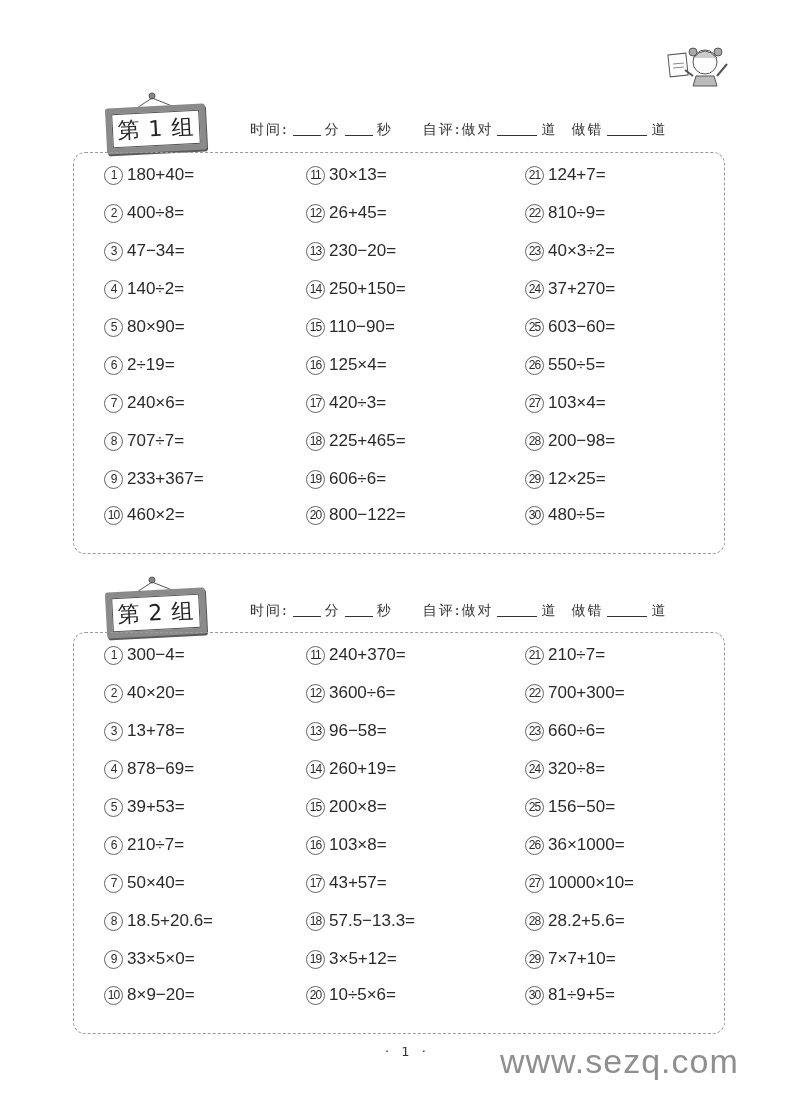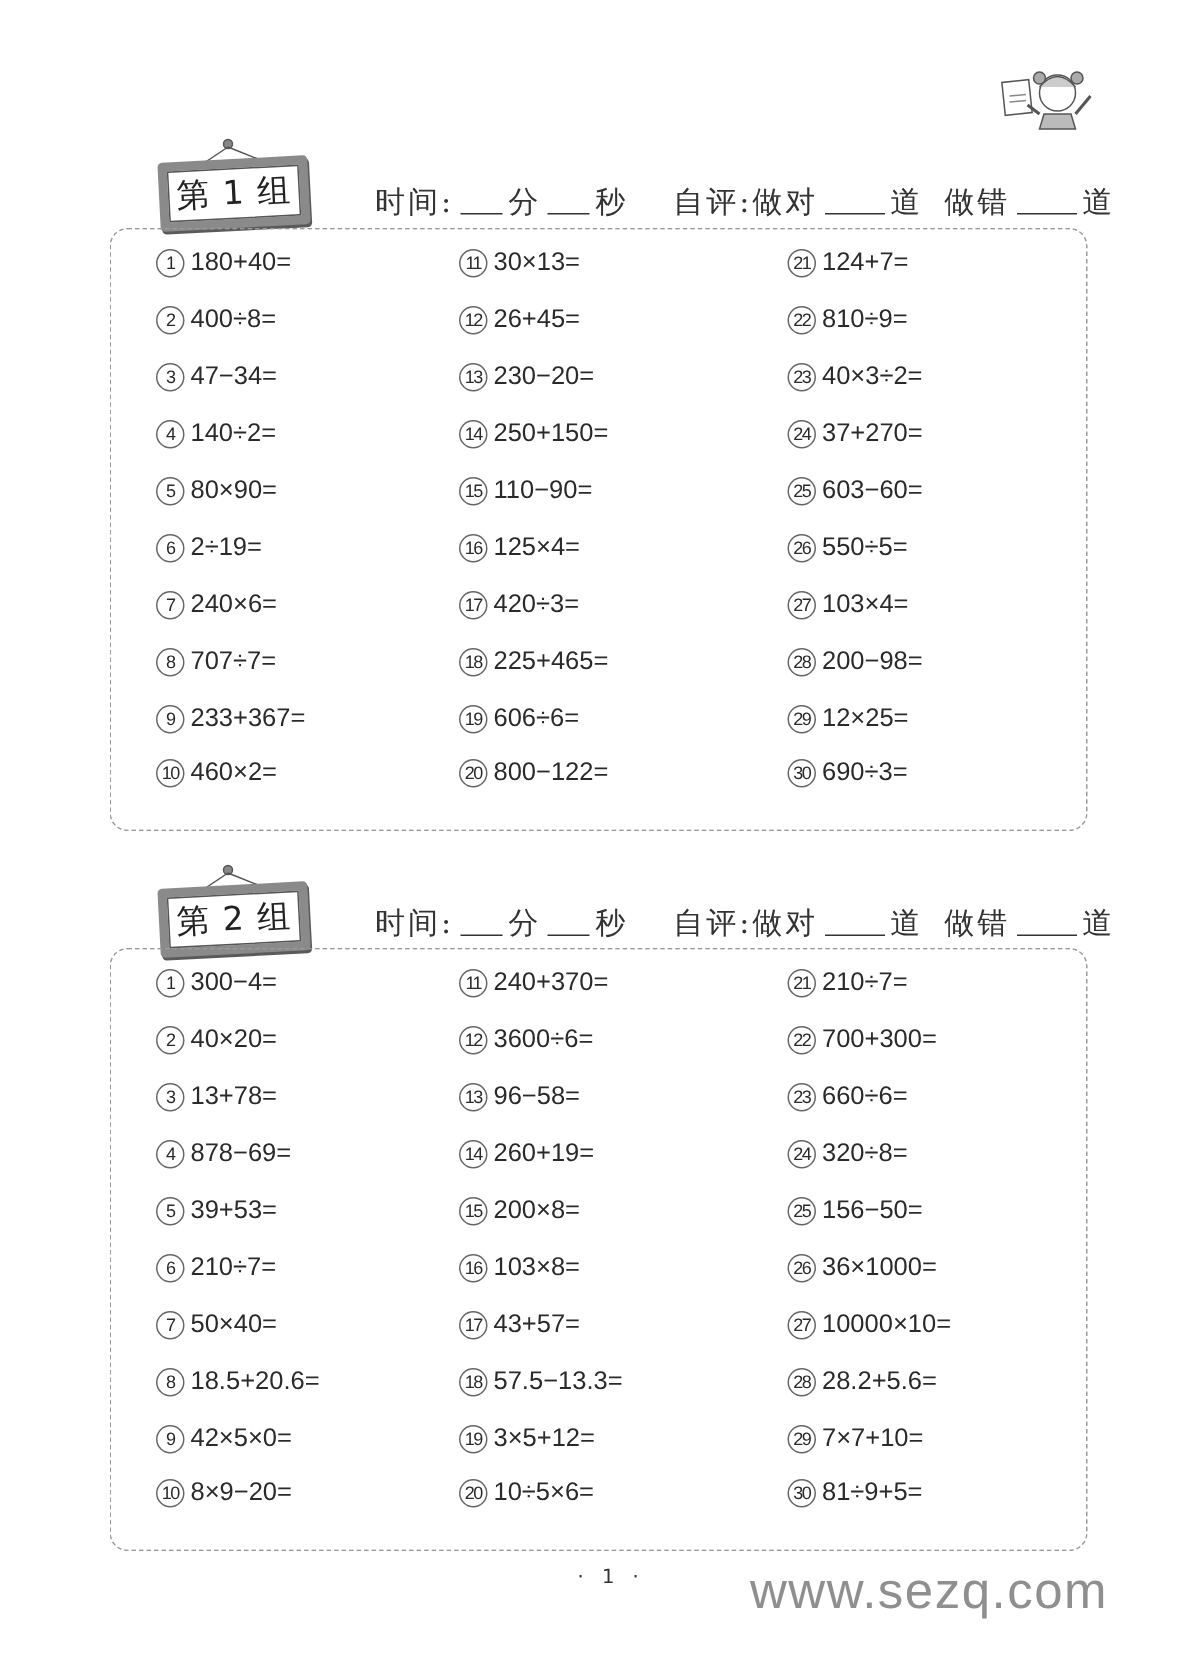--- a/index.html
+++ b/index.html
@@ -9,21 +9,21 @@
     .group { position: absolute; left: 0; width: 800px; }
     .sign { position: absolute; left: 106px; width: 104px; height: 50px; }
     .sign .string { position: absolute; left: 0; top: 0; width: 104px; height: 30px; }
     .sign .board { position: absolute; left: 0; top: 14px; width: 100px; height: 46px;
       background: #8a8a8a; border-radius: 3px; transform: rotate(-3deg);
       box-shadow: 1px 2px 0 #5a5a5a; }
     .sign .inner { position: absolute; left: 6px; top: 6px; right: 6px; bottom: 6px;
       background: #fff; border: 1px solid #555; display: flex; align-items: center; justify-content: center;
       font-size: 22px; color: #222; letter-spacing: 1px; }
     .meta { position: absolute; left: 250px; font-family: "DejaVu Serif", "Liberation Serif", serif;
-      font-size: 20px; color: #333; white-space: nowrap; letter-spacing: 2px; }
+      font-size: 14px; color: #333; white-space: nowrap; letter-spacing: 2px; }
     .meta .blank { display: inline-block; border-bottom: 1px solid #333; height: 12px; vertical-align: -2px; margin: 0 4px; }
     .meta .b1 { width: 28px; } .meta .b2 { width: 40px; }
     .meta .gap { display: inline-block; width: 30px; }
     .meta .gap2 { display: inline-block; width: 14px; }
     .box { position: absolute; left: 73px; width: 650px; border: 1px dashed #9a9a9a; border-radius: 12px; }
     .col { position: absolute; top: 0; }
     .item { position: absolute; left: 0; white-space: nowrap; display: flex; align-items: center;
       font-family: "Liberation Sans", sans-serif; font-size: 17px; color: #2a2a2a; }
     .num { display: inline-flex; align-items: center; justify-content: center; width: 19px; height: 19px;
       border: 1px solid #666; border-radius: 50%; font-size: 12px; margin-right: 4px; letter-spacing: -1px; box-sizing: border-box; }
@@ -180,21 +180,21 @@
         <div class="item" style="top: 278px;">
           <span class="num">28</span>
           <span>200−98=</span>
         </div>
         <div class="item" style="top: 316px;">
           <span class="num">29</span>
           <span>12×25=</span>
         </div>
         <div class="item" style="top: 352px;">
           <span class="num">30</span>
-          <span>690÷3=</span>
+          <span>480÷5=</span>
         </div>
       </div>
   </div>
 </section>
 
 <section class="group" style="top:0;">
   <div class="sign" style="top:576px;">
     <svg class="string" viewBox="0 0 104 30">
       <circle cx="46" cy="4" r="3" fill="#888" stroke="#555"></circle>
       <line x1="46" y1="6" x2="22" y2="22" stroke="#555"></line>
@@ -236,21 +236,21 @@
         <div class="item" style="top: 240px;">
           <span class="num">7</span>
           <span>50×40=</span>
         </div>
         <div class="item" style="top: 278px;">
           <span class="num">8</span>
           <span>18.5+20.6=</span>
         </div>
         <div class="item" style="top: 316px;">
           <span class="num">9</span>
-          <span>42×5×0=</span>
+          <span>33×5×0=</span>
         </div>
         <div class="item" style="top: 352px;">
           <span class="num">10</span>
           <span>8×9−20=</span>
         </div>
       </div>
     <div class="col" style="left:232px;" id="g1c1">
         <div class="item" style="top: 12px;">
           <span class="num">11</span>
           <span>240+370=</span>

